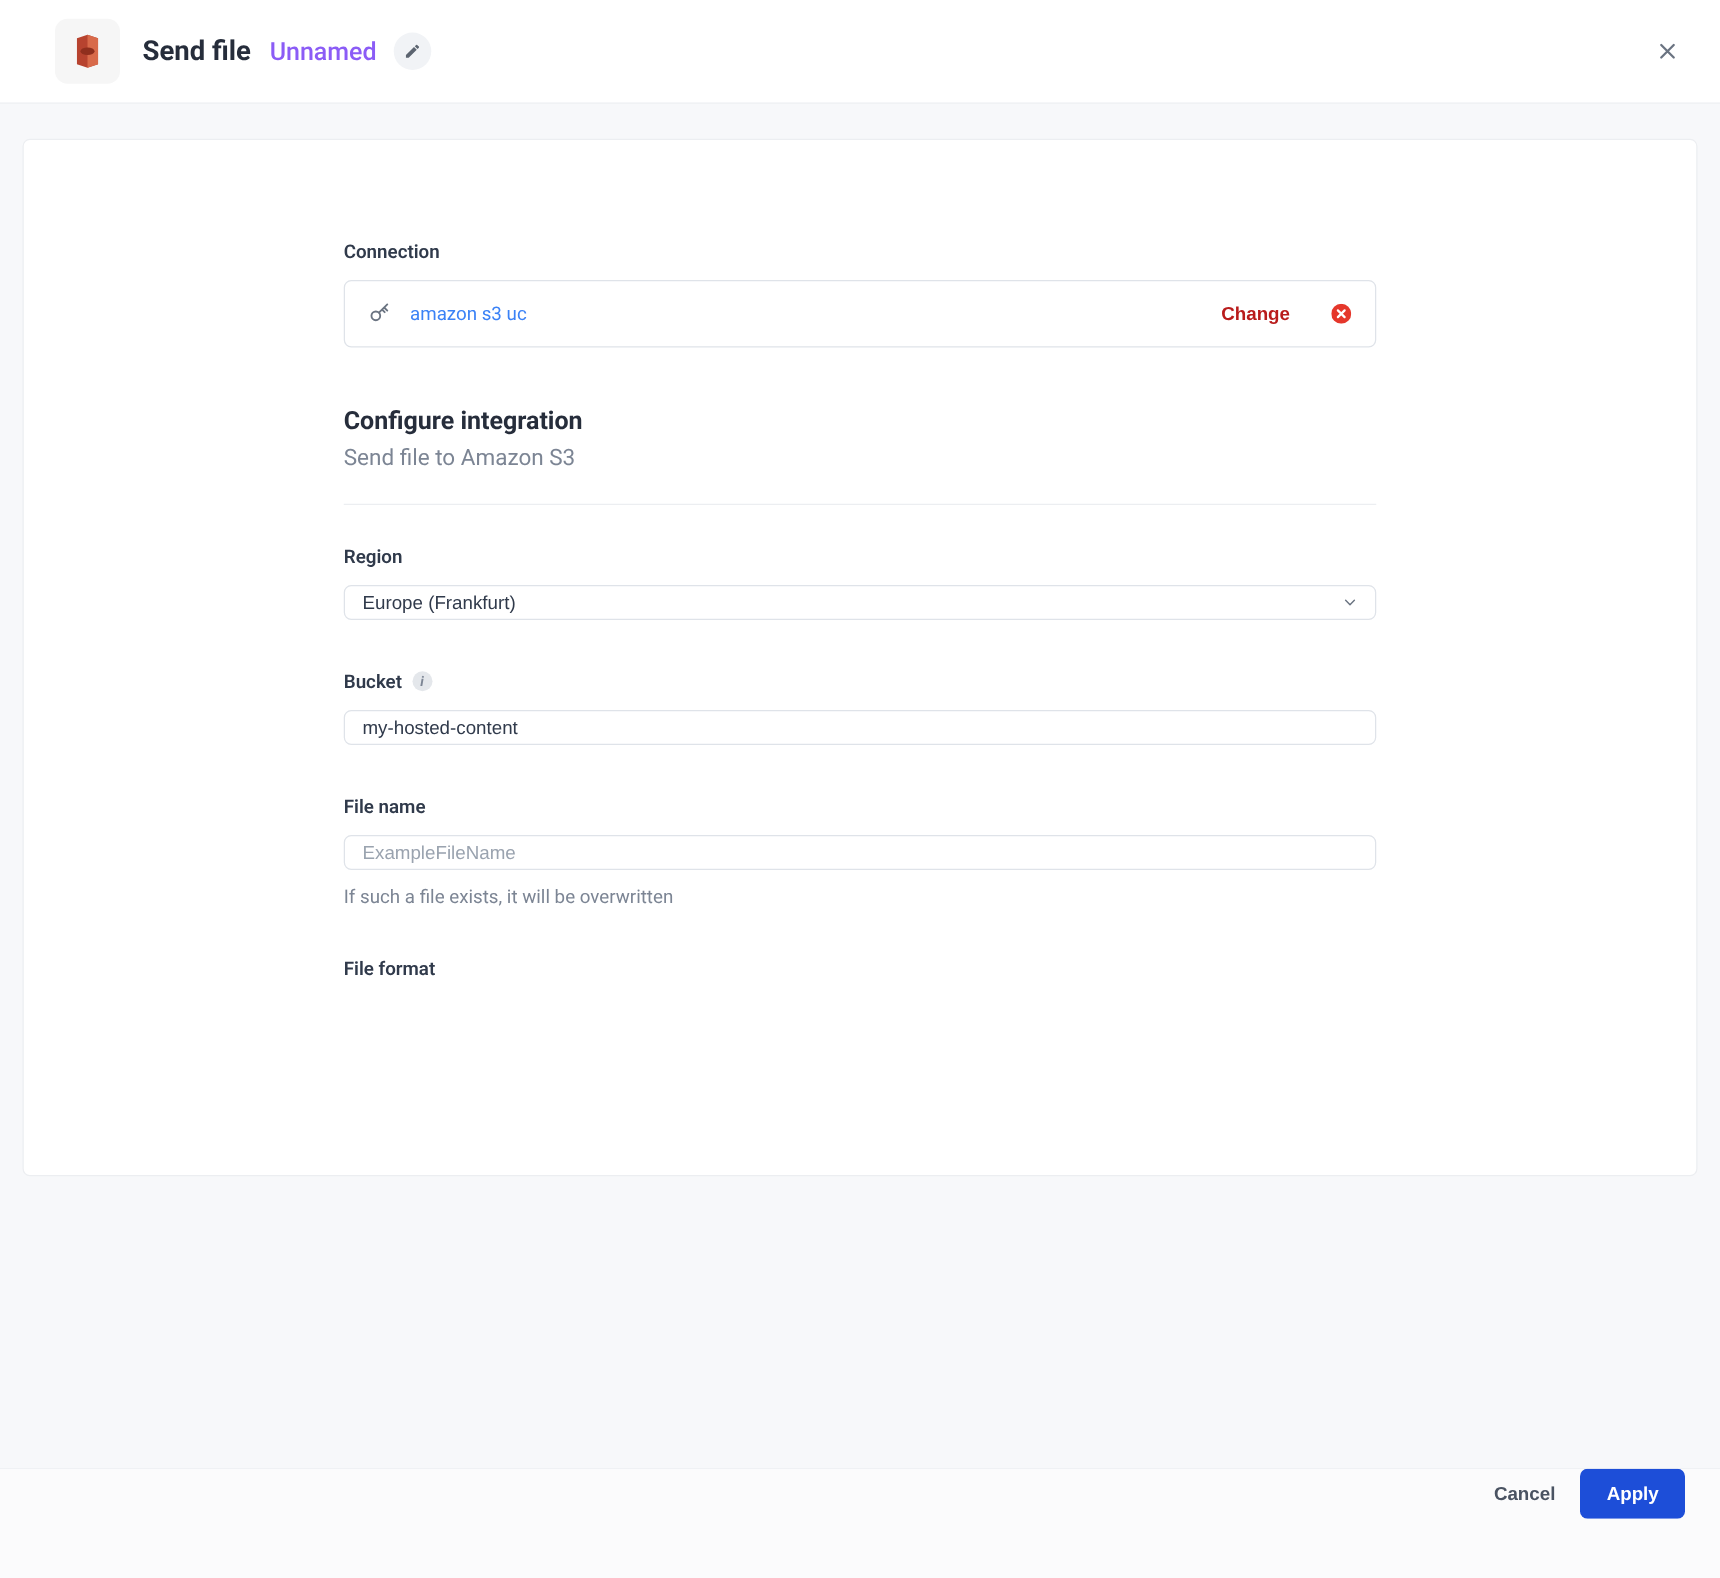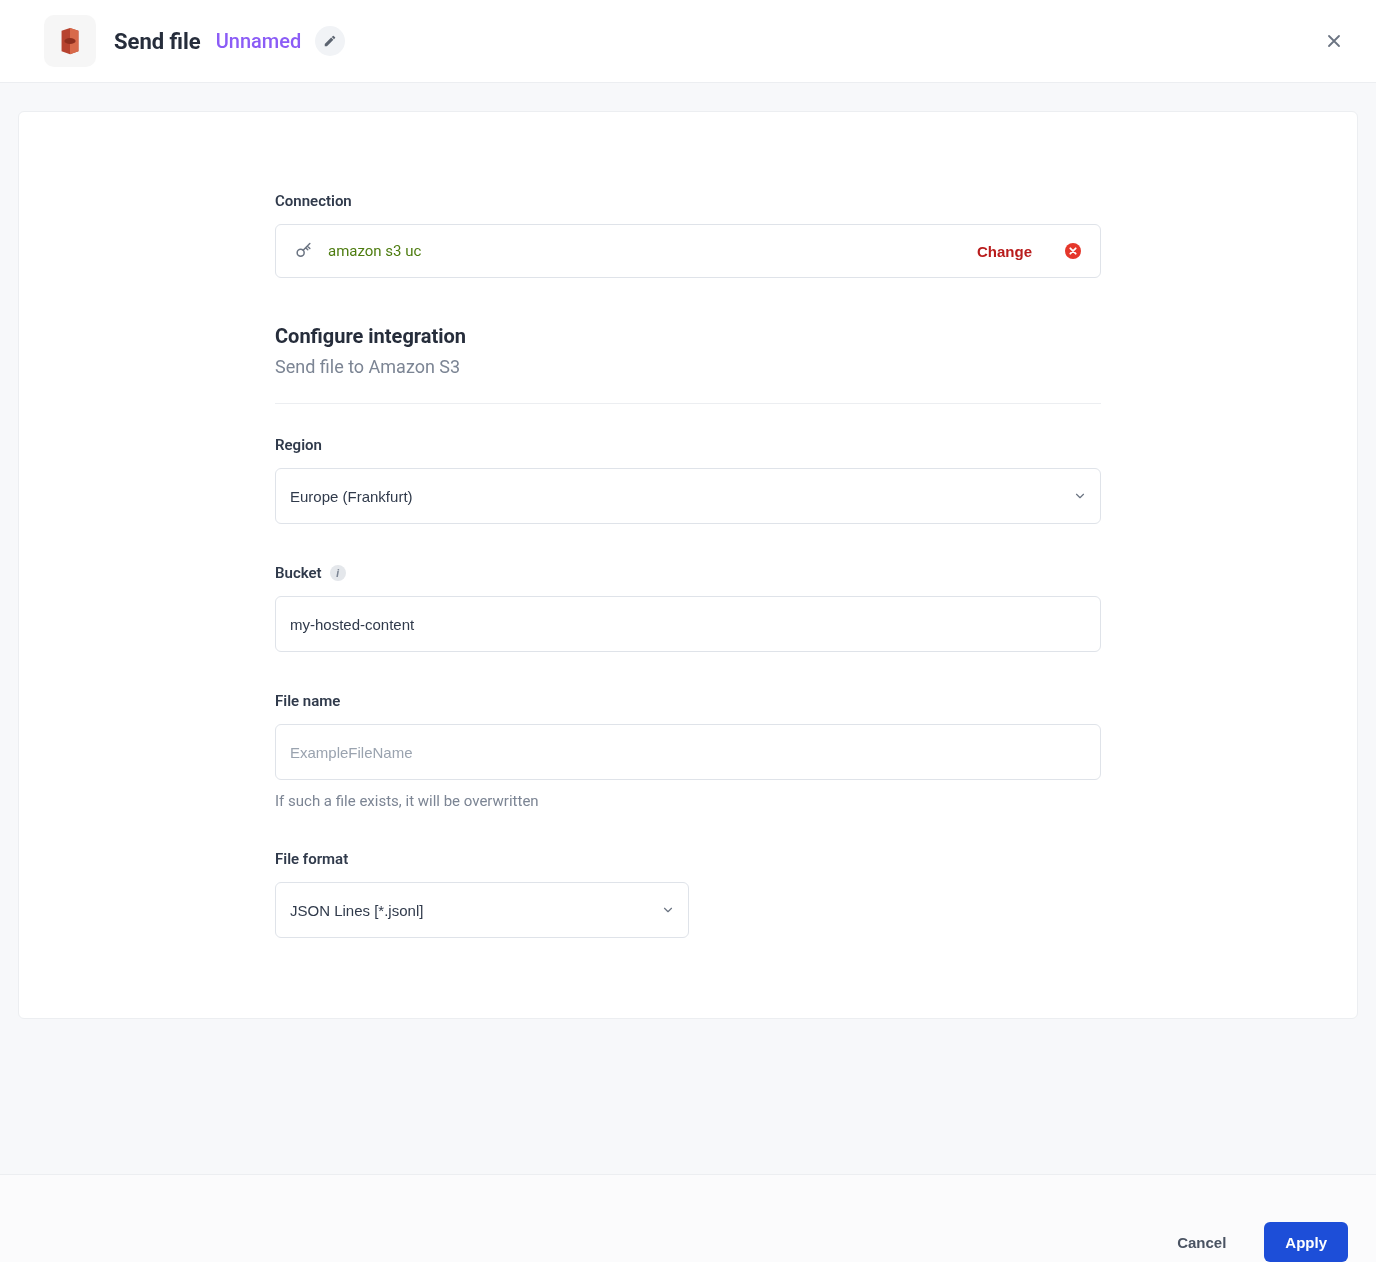--- a/index.html
+++ b/index.html
@@ -100,21 +100,21 @@
     border-radius: 6px;
     height: 54px;
     display:flex;
     align-items:center;
     padding: 0 18px;
     gap: 14px;
   }
   .conn-name {
     flex:1;
     font-size:15px;
-    color:#4d7c0f;
+    color:#3b82f6;
   }
   .change-link {
     color:#b91c1c;
     font-weight:600;
     font-size:15px;
     background:none;border:none;cursor:pointer;
   }
   .conn-delete {
     width:18px;height:18px;border:none;cursor:pointer;
     background:none;display:flex;align-items:center;justify-content:center;
@@ -133,21 +133,21 @@
     color:#7c8594;
   }
   .divider {
     height:1px;background:#eceef1;margin-top:26px;
   }
   
   .form-group { margin-top: 32px; }
   .form-group.tight { margin-top: 40px; }
   .text-input, .select-input {
     width: 100%;
-    height: 56px;
+    height: 28px;
     border: 1px solid #dfe3e9;
     border-radius: 6px;
     padding: 0 14px;
     font-size: 15px;
     color:#303a4b;
     background:#fff;
     outline:none;
   }
   .text-input::placeholder { color:#9aa3af; }
   .select-wrap {
@@ -171,23 +171,22 @@
     color:#7c8594;
   }
   
   .footer {
     position: fixed;
     bottom: 0; left: 0; right: 0;
     height: 88px;
     background:#fbfbfc;
     border-top:1px solid #eceef1;
     display:flex;
-    align-items:flex-end;
+    align-items:flex-start;
     justify-content:flex-end;
-    gap: 18px;
     padding: 0 28px;
   }
   .btn {
     height:40px;
     padding: 0 20px;
     border-radius:6px;
     font-size:15px;
     font-weight:600;
     cursor:pointer;
     border:1px solid transparent;
@@ -271,26 +270,20 @@
 
 
       <div class="form-group tight">
         <div class="section-label">File name</div>
         <input class="text-input" type="text" placeholder="ExampleFileName" style="">
         <div class="help-text">If such a file exists, it will be overwritten</div>
       </div>
 
       <div class="form-group tight">
         <div class="section-label">File format</div>
-        <div class="select-wrap narrow">
-          <button class="select-input">JSON Lines [*.jsonl]</button>
-          <svg class="chevron" width="14" height="14" viewBox="0 0 24 24">
-            <path d="M6 9l6 6 6-6" fill="none" stroke="#6b7482" stroke-width="2" stroke-linecap="round" stroke-linejoin="round"></path>
-          </svg>
-        </div>
       </div>
 
     </div>
   </div>
 </div>
 
 <div class="footer">
   <button class="btn btn-secondary">Cancel</button>
   <button class="btn btn-primary">Apply</button>
 </div>

